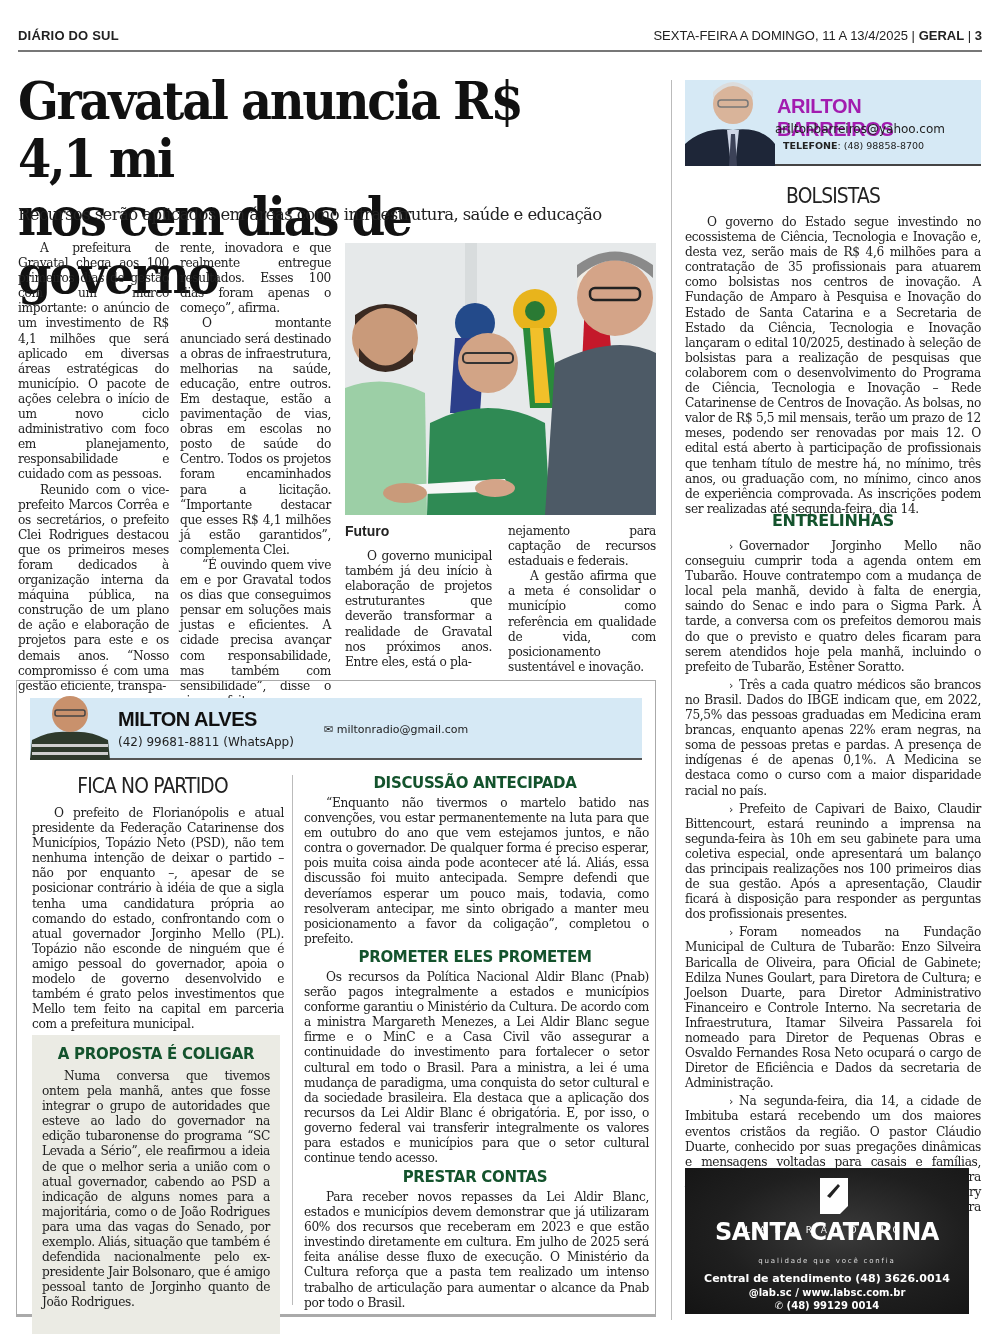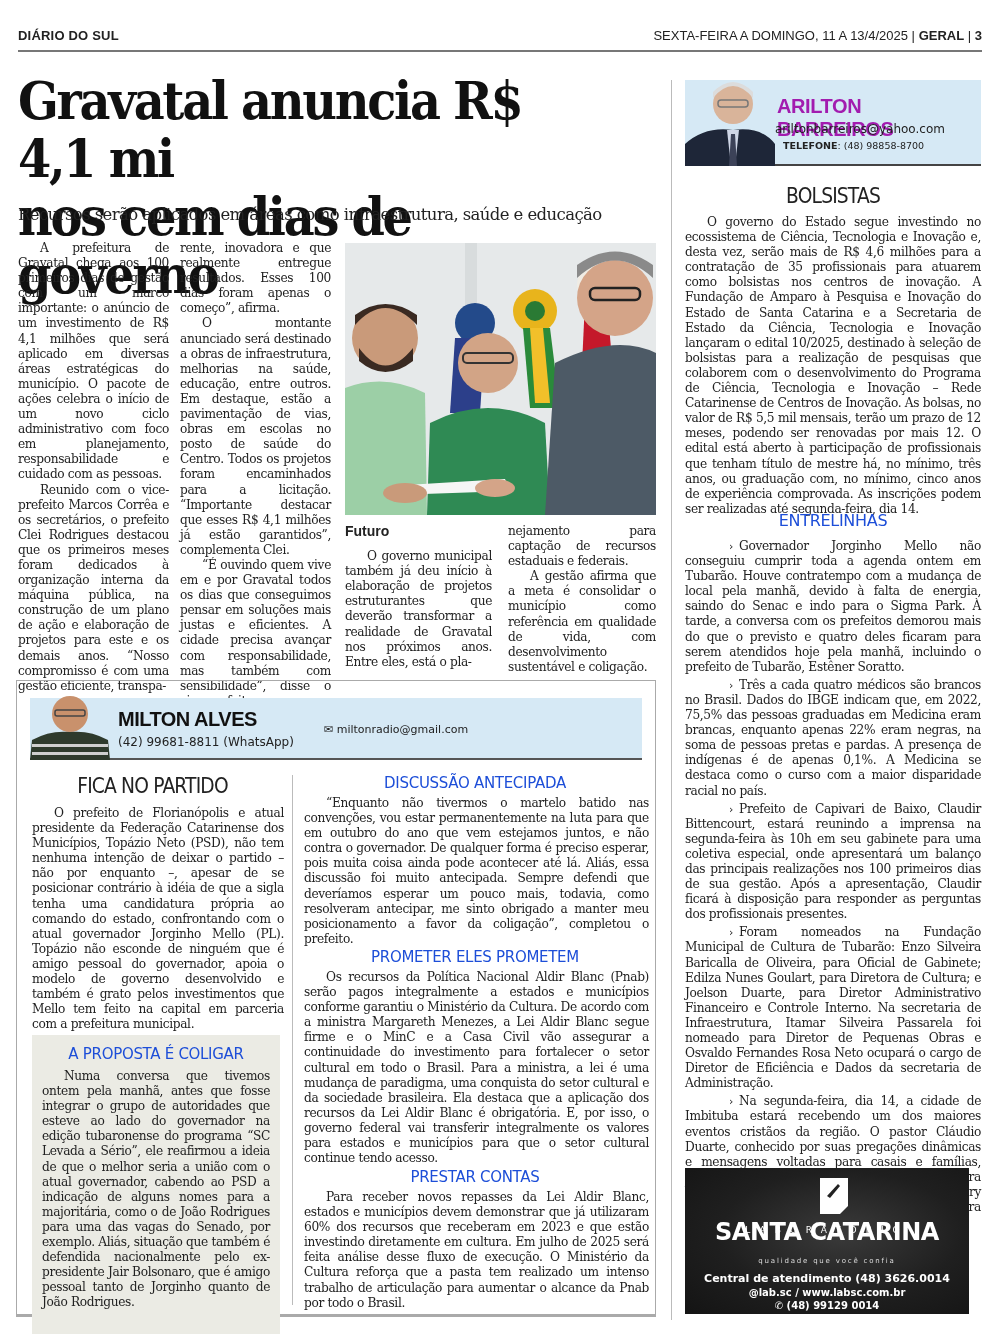--- a/index.html
+++ b/index.html
@@ -27,21 +27,21 @@
   .vline { position: absolute; width: 1px; background: #bbb; }
 
   
   .author-box { position: absolute; left: 685px; top: 80px; width: 296px; height: 86px; background: #d6e9f5; border-bottom: 2px solid #444; }
   .author-name { position: absolute; left: 92px; top: 15px; font-family: "Liberation Sans", sans-serif; font-weight: bold; font-size: 20px; letter-spacing: -0.4px; color: #a21caf; }
   .author-mail { position: absolute; left: 90px; top: 42px; font-family: "DejaVu Sans", sans-serif; font-size: 12px; color: #222; }
   .author-tel { position: absolute; left: 98px; top: 60px; font-family: "DejaVu Sans", sans-serif; font-size: 9.5px; color: #222; }
   .author-tel b { font-weight: bold; }
 
   .section-title-light { font-family: "DejaVu Sans", sans-serif; font-size: 22px; font-weight: normal; text-align: center; letter-spacing: -1px; transform: scaleX(0.85); color: #222; }
-  .section-title-bold { font-family: "DejaVu Sans", sans-serif; font-weight: normal; font-size: 15px; text-align: center; color: #1d4ed8; letter-spacing: -0.3px; }
+  .section-title-bold { font-family: "DejaVu Sans", sans-serif; font-weight: bold; font-size: 15px; text-align: center; color: #14532d; letter-spacing: -0.3px; }
 
   .bullet { display: inline-block; font-family: "DejaVu Sans", sans-serif; font-size: 11px; margin-right: 6px; }
 
   
   .milton-frame { position: absolute; left: 16px; top: 680px; width: 640px; height: 637px; border: 1px solid #aaa; border-bottom: 3px solid #aaa; }
   .milton-head { position: absolute; left: 30px; top: 698px; width: 612px; height: 62px; background: #d6e9f5; border-bottom: 2px solid #555; }
   .milton-name { position: absolute; left: 88px; top: 10px; font-family: "Liberation Sans", sans-serif; font-weight: bold; font-size: 20px; letter-spacing: -0.5px; color: #111; }
   .milton-phone { position: absolute; left: 88px; top: 37px; font-family: "DejaVu Sans", sans-serif; font-size: 12px; color: #222; }
   .milton-mail { position: absolute; left: 294px; top: 25px; font-family: "DejaVu Sans", sans-serif; font-size: 11px; color: #222; }
 
@@ -122,21 +122,21 @@
   </svg>
 </div>
 
 <div class="col text" style="left:345px; top:524px; width:147px;">
   <div class="futuro-title">Futuro</div>
   <p>O governo municipal também já deu início à elaboração de projetos estruturantes que deverão transformar a realidade de Gravatal nos próximos anos. Entre eles, está o pla-</p>
 </div>
 
 <div class="col text" style="left:508px; top:524px; width:148px;">
   <p style="text-indent:0">nejamento para captação de recursos estaduais e federais.</p>
-  <p>A gestão afirma que a meta é consolidar o município como referência em qualidade de vida, com desenvolvimento sustentável e coligação.</p>
+  <p>A gestão afirma que a meta é consolidar o município como referência em qualidade de vida, com posicionamento sustentável e inovação.</p>
 </div>
 
 <div class="vline" style="left:671px; top:80px; height:1240px;"></div>
 
 <div class="author-box">
   <svg style="position:absolute; left:0; top:-6px;" width="90" height="92" viewBox="0 0 90 92">
     <circle cx="48" cy="30" r="20" fill="#d9b49a"></circle>
     <path d="M28 24 Q48 0 68 24 L68 18 Q48 -2 28 18 Z" fill="#dcdcdc"></path>
     <rect x="33" y="26" width="30" height="7" rx="3" fill="none" stroke="#777" stroke-width="1.5"></rect>
     <path d="M0 92 L0 70 Q20 52 48 56 Q76 52 90 70 L90 92 Z" fill="#1e2638"></path>

